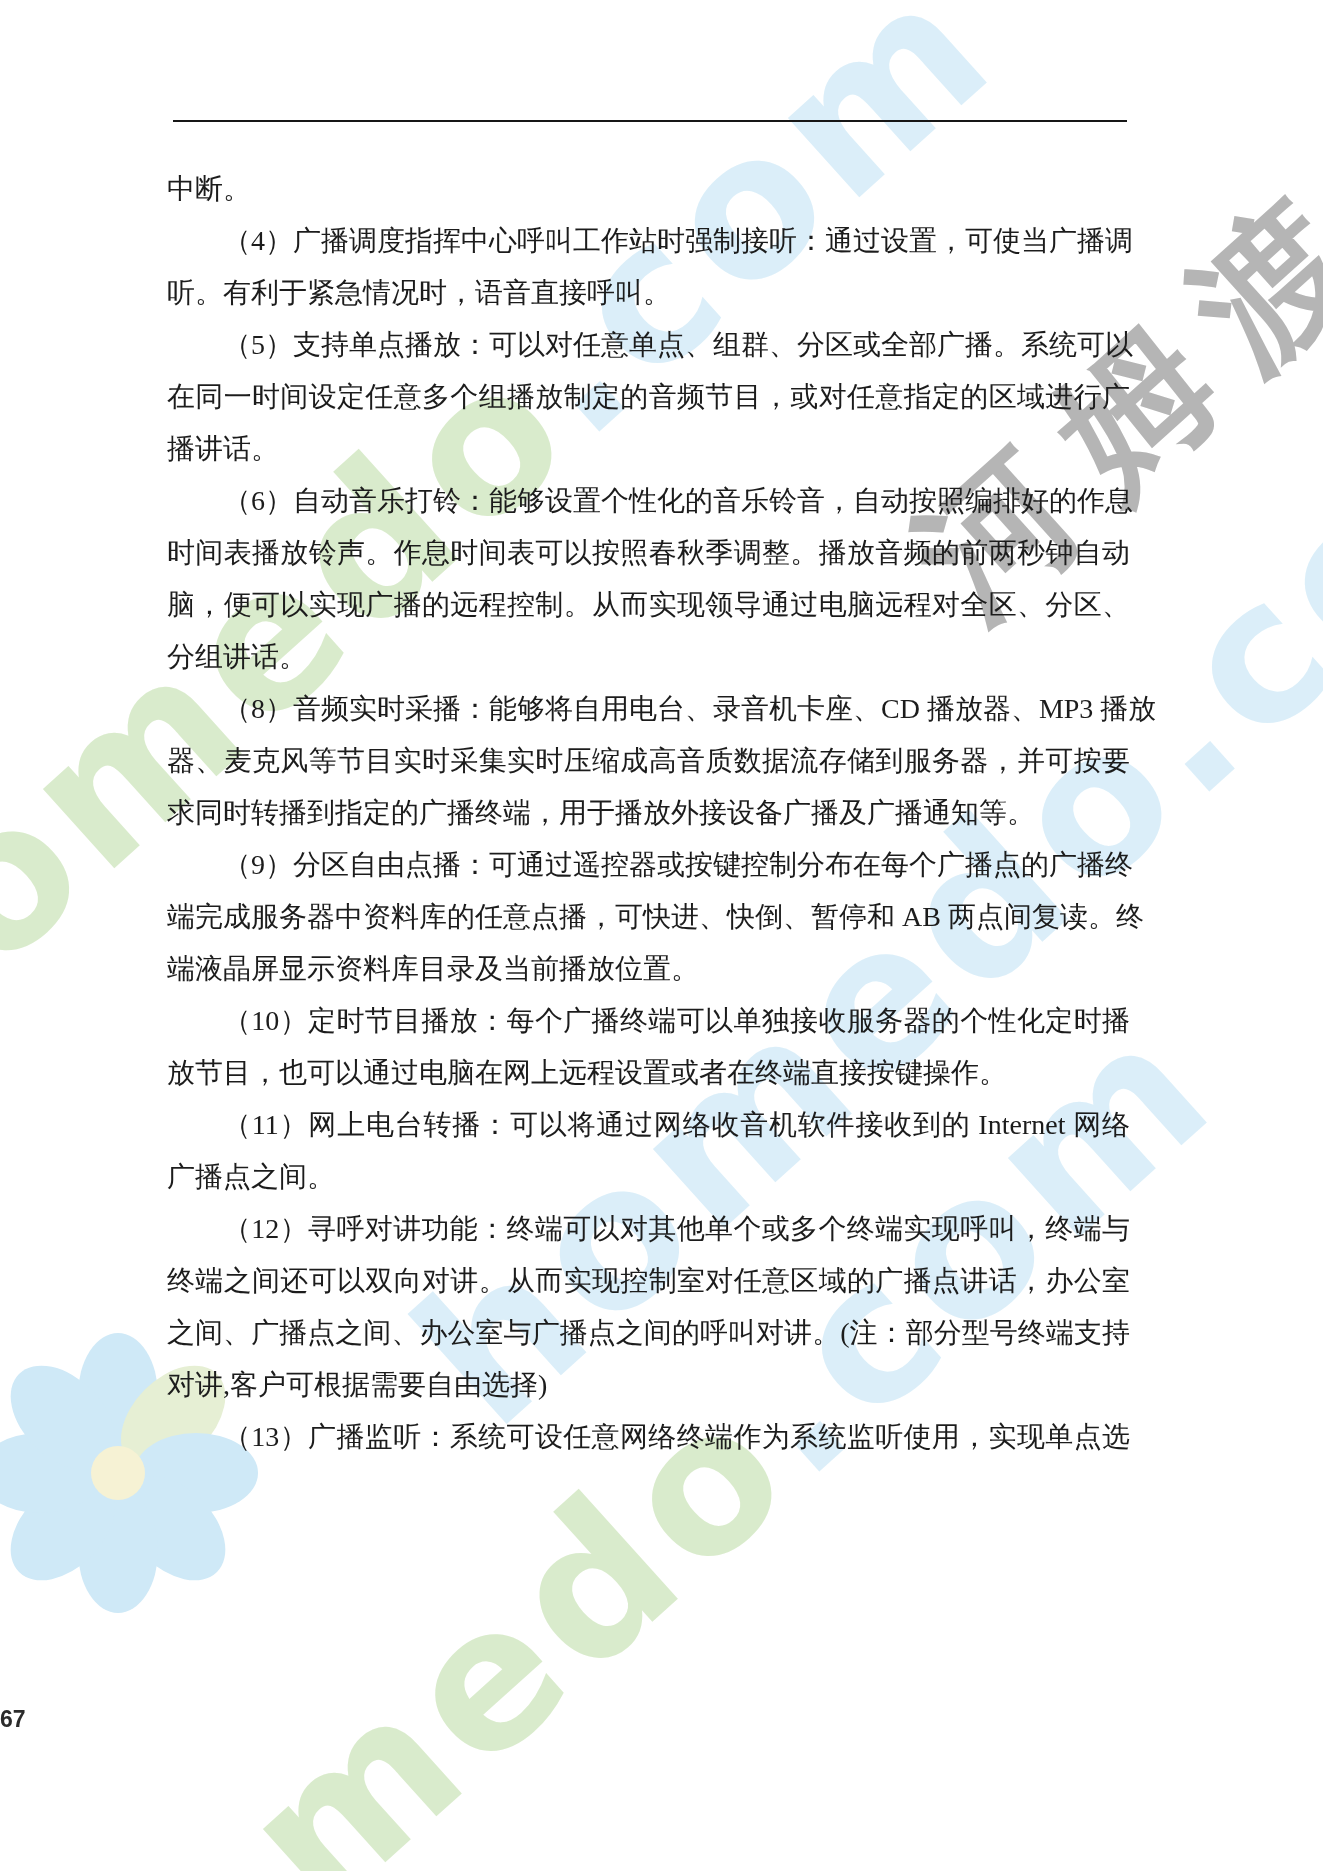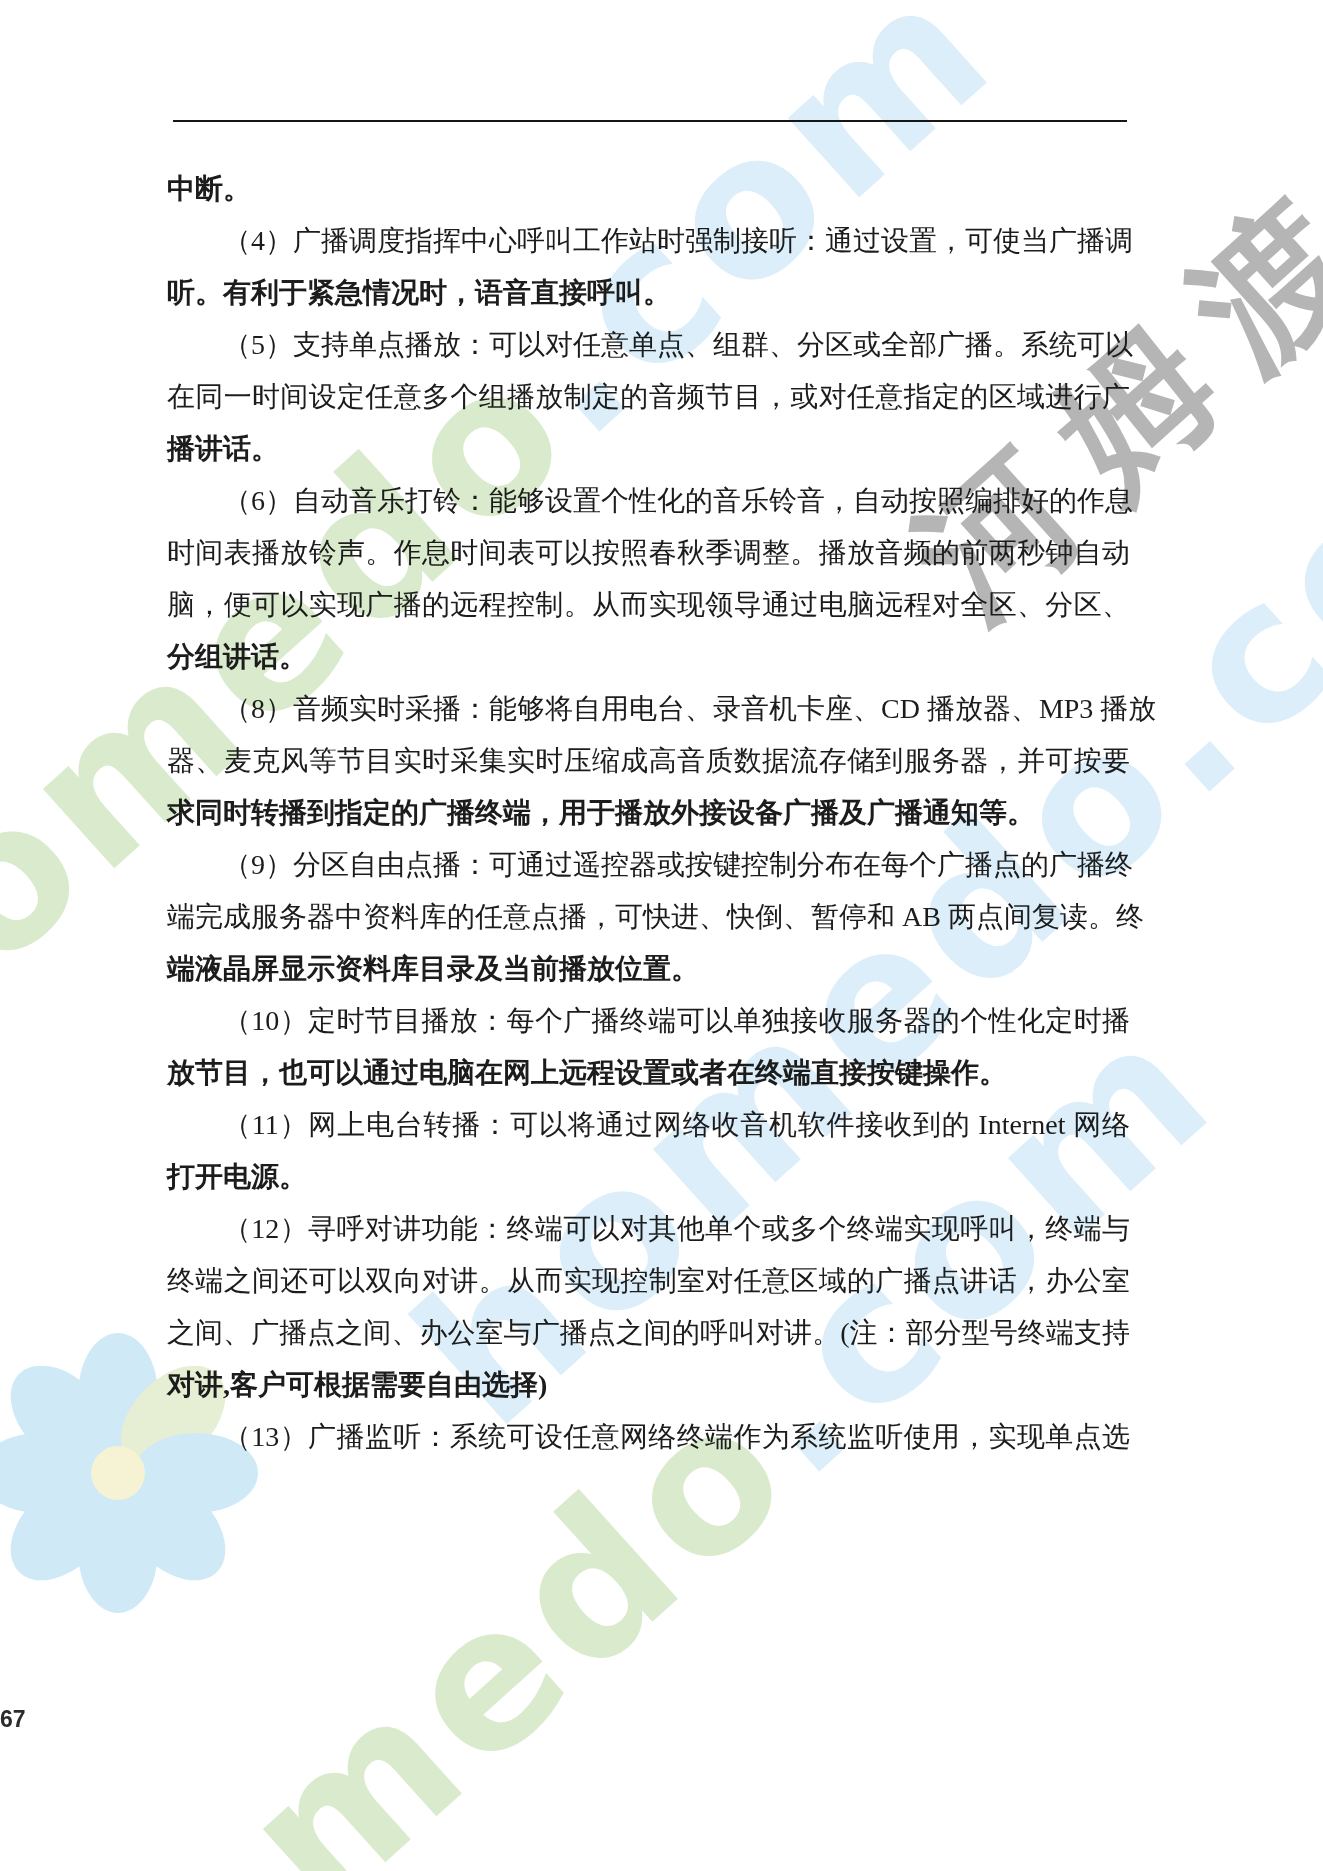--- a/index.html
+++ b/index.html
@@ -33,21 +33,21 @@
   .rule{position:absolute;z-index:2;left:173px;top:120px;width:954px;height:2px;background:#161616;}
   .doc-body{
     position:absolute;z-index:2;left:167px;top:163px;width:963px;
     font-size:28px;color:#1c1c1c;
   }
   .line{
     height:52px;line-height:52px;white-space:nowrap;
     text-align:justify;text-align-last:justify;
   }
   .line.indent{text-indent:2em;}
-  .line.end{text-align-last:left;font-weight:bold;}
+  .line.end{text-align-last:left;}
   .pagenum{
     position:absolute;z-index:2;left:0;top:1706px;width:1323px;
     font-family:"Liberation Sans","DejaVu Sans",sans-serif;font-size:23px;color:#2b2b2b;font-weight:bold;
   }
 </style>
 </head>
 <body>
 
 <div class="page">
 
@@ -88,21 +88,21 @@
       <div class="line end">分组讲话。</div>
       <div class="line indent">（8）音频实时采播：能够将自用电台、录音机卡座、CD 播放器、MP3 播放</div>
       <div class="line">器、麦克风等节目实时采集实时压缩成高音质数据流存储到服务器，并可按要</div>
       <div class="line end">求同时转播到指定的广播终端，用于播放外接设备广播及广播通知等。</div>
       <div class="line indent">（9）分区自由点播：可通过遥控器或按键控制分布在每个广播点的广播终</div>
       <div class="line">端完成服务器中资料库的任意点播，可快进、快倒、暂停和 AB 两点间复读。终</div>
       <div class="line end">端液晶屏显示资料库目录及当前播放位置。</div>
       <div class="line indent">（10）定时节目播放：每个广播终端可以单独接收服务器的个性化定时播</div>
       <div class="line end">放节目，也可以通过电脑在网上远程设置或者在终端直接按键操作。</div>
       <div class="line indent">（11）网上电台转播：可以将通过网络收音机软件接收到的 Internet 网络</div>
-      <div class="line end">打开电源。</div>
+      <div class="line end">广播点之间。</div>
       <div class="line indent">（12）寻呼对讲功能：终端可以对其他单个或多个终端实现呼叫，终端与</div>
       <div class="line">终端之间还可以双向对讲。从而实现控制室对任意区域的广播点讲话，办公室</div>
       <div class="line">之间、广播点之间、办公室与广播点之间的呼叫对讲。(注：部分型号终端支持</div>
       <div class="line end">对讲,客户可根据需要自由选择)</div>
       <div class="line indent">（13）广播监听：系统可设任意网络终端作为系统监听使用，实现单点选</div>
     </div>
 
   <div class="pagenum">67</div>
 
 </div>

